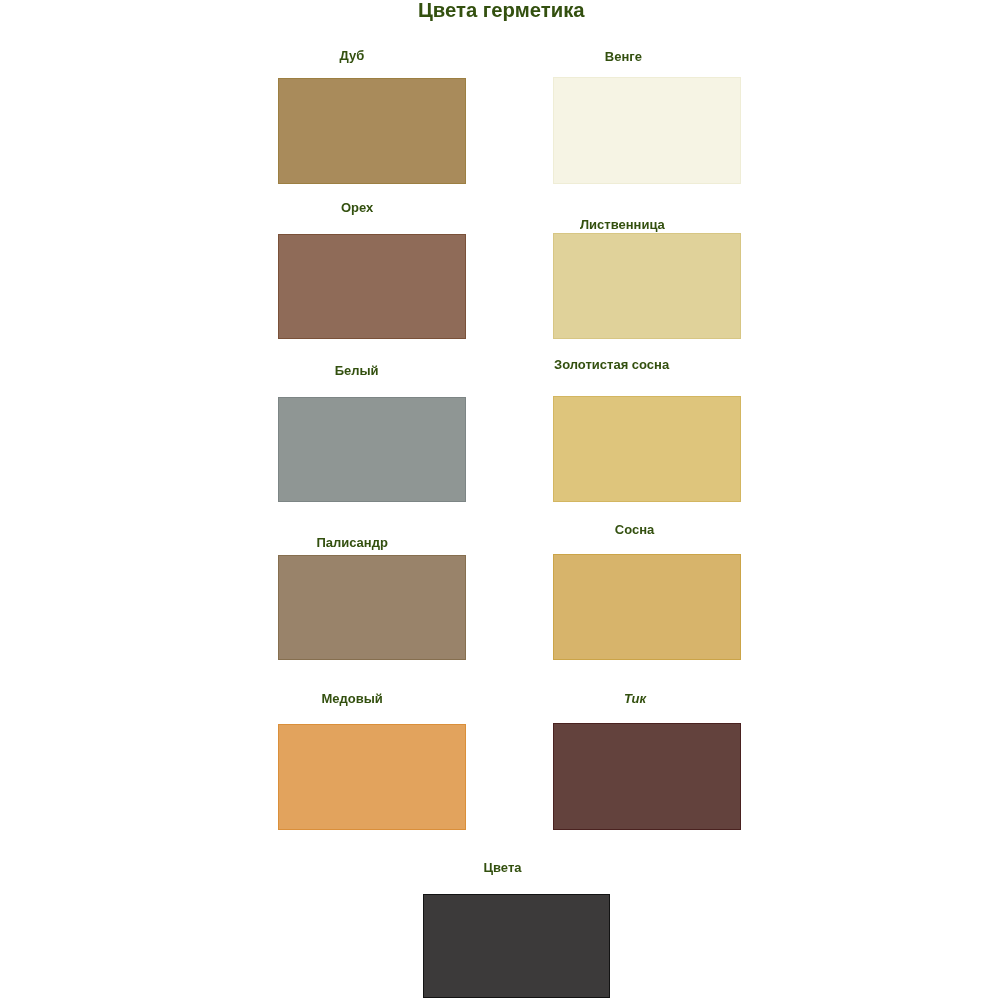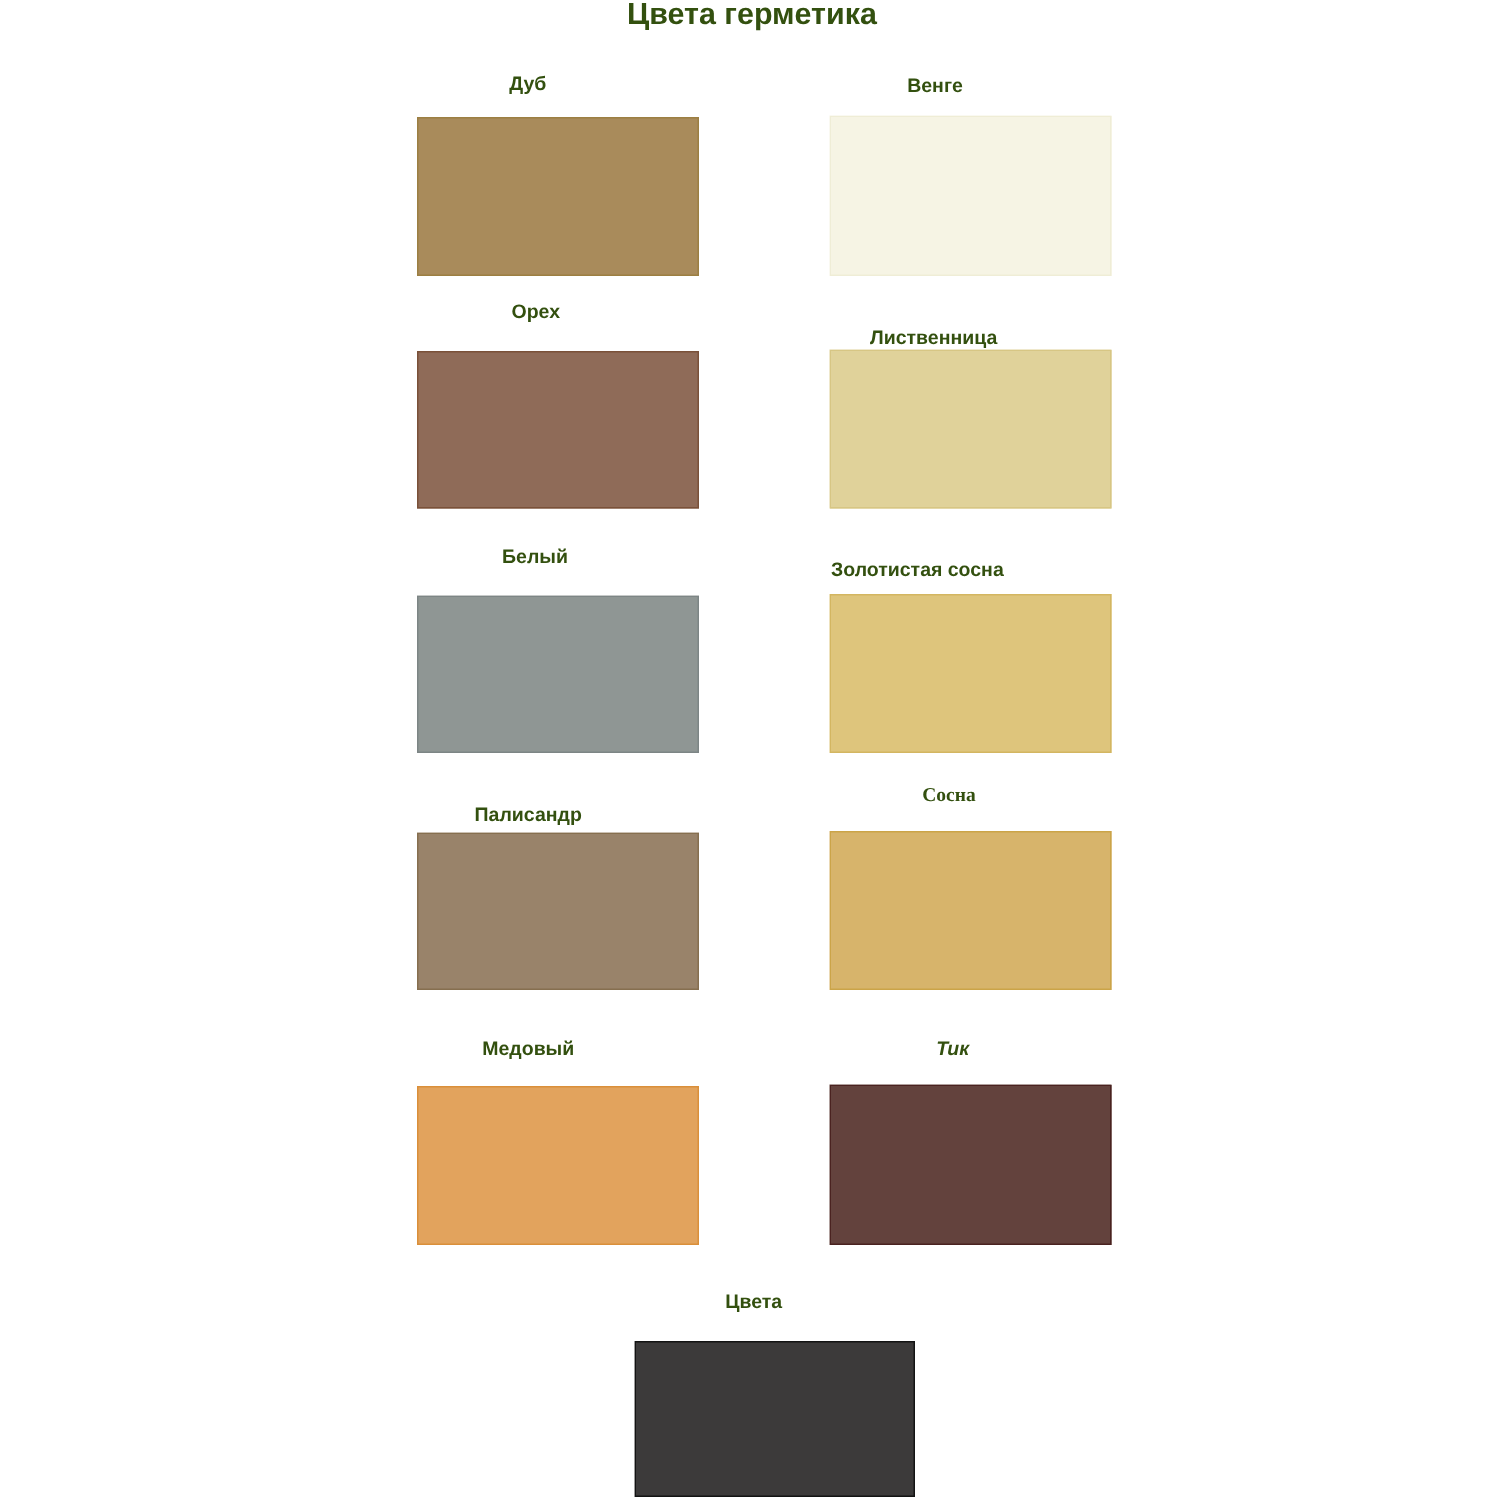--- a/index.html
+++ b/index.html
@@ -47,29 +47,29 @@
     </div>
     <div class="swatch-cell">
       <div class="swatch-label" style="left:580.0px; top:218px;">Лиственница</div>
       <div class="swatch-chip" style="left: 553px; top: 233px; width: 188px; height: 106px; background: rgb(224, 210, 154); box-shadow: rgb(215, 198, 132) 0px 0px 0px 1px inset;"></div>
     </div>
     <div class="swatch-cell">
       <div class="swatch-label" style="left:334.7px; top:364.2px;">Белый</div>
       <div class="swatch-chip" style="left: 278px; top: 397px; width: 188px; height: 105px; background: rgb(143, 150, 148); box-shadow: rgb(125, 133, 133) 0px 0px 0px 1px inset;"></div>
     </div>
     <div class="swatch-cell">
-      <div class="swatch-label" style="left:554.0px; top:373px;">Золотистая сосна</div>
+      <div class="swatch-label" style="left:554.0px; top:358px;">Золотистая сосна</div>
       <div class="swatch-chip" style="left: 553px; top: 396px; width: 188px; height: 106px; background: rgb(222, 197, 124); box-shadow: rgb(211, 182, 97) 0px 0px 0px 1px inset;"></div>
     </div>
     <div class="swatch-cell">
       <div class="swatch-label" style="left:316.4px; top:536px;">Палисандр</div>
       <div class="swatch-chip" style="left: 278px; top: 555px; width: 188px; height: 105px; background: rgb(153, 131, 106); box-shadow: rgb(134, 111, 79) 0px 0px 0px 1px inset;"></div>
     </div>
     <div class="swatch-cell">
-      <div class="swatch-label" style="left:614.8px; top:523.0px;font-family:Liberation Serif, serif;">Сосна</div>
+      <div class="swatch-label" style="left:614.8px; top:523.0px;">Сосна</div>
       <div class="swatch-chip" style="left: 553px; top: 554px; width: 188px; height: 106px; background: rgb(215, 180, 107); box-shadow: rgb(203, 164, 72) 0px 0px 0px 1px inset;"></div>
     </div>
     <div class="swatch-cell">
       <div class="swatch-label" style="left:321.5px; top:691.7px;">Медовый</div>
       <div class="swatch-chip" style="left: 278px; top: 724px; width: 188px; height: 106px; background: rgb(226, 163, 93); box-shadow: rgb(218, 143, 58) 0px 0px 0px 1px inset;"></div>
     </div>
     <div class="swatch-cell">
       <div class="swatch-label" style="left:624.1px; top:691.7px;font-style:italic;">Тик</div>
       <div class="swatch-chip" style="left: 553px; top: 723px; width: 188px; height: 107px; background: rgb(99, 66, 61); box-shadow: rgb(74, 34, 32) 0px 0px 0px 1px inset;"></div>
     </div>

